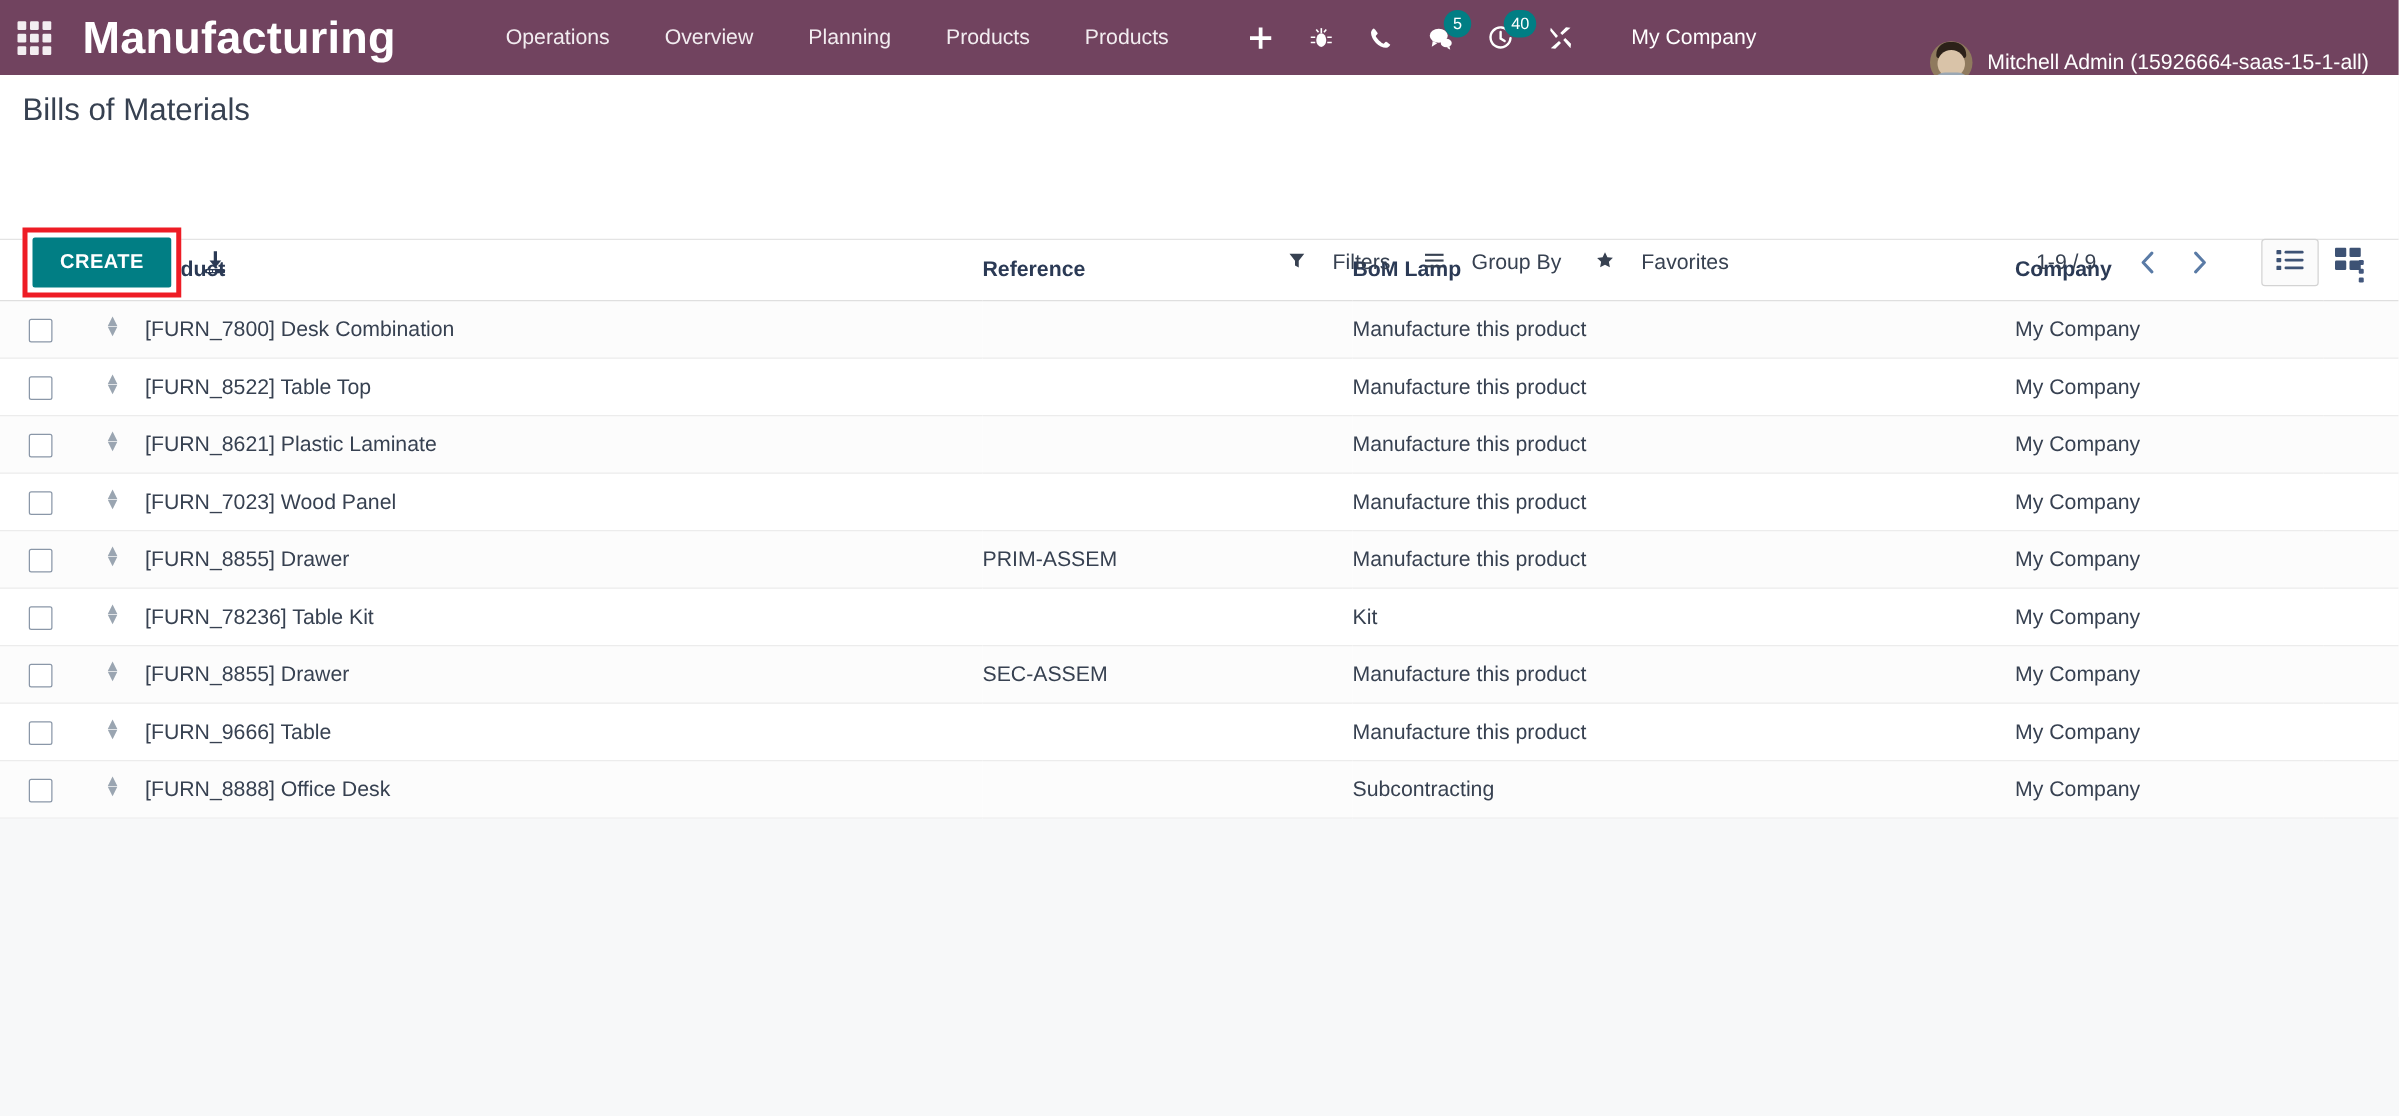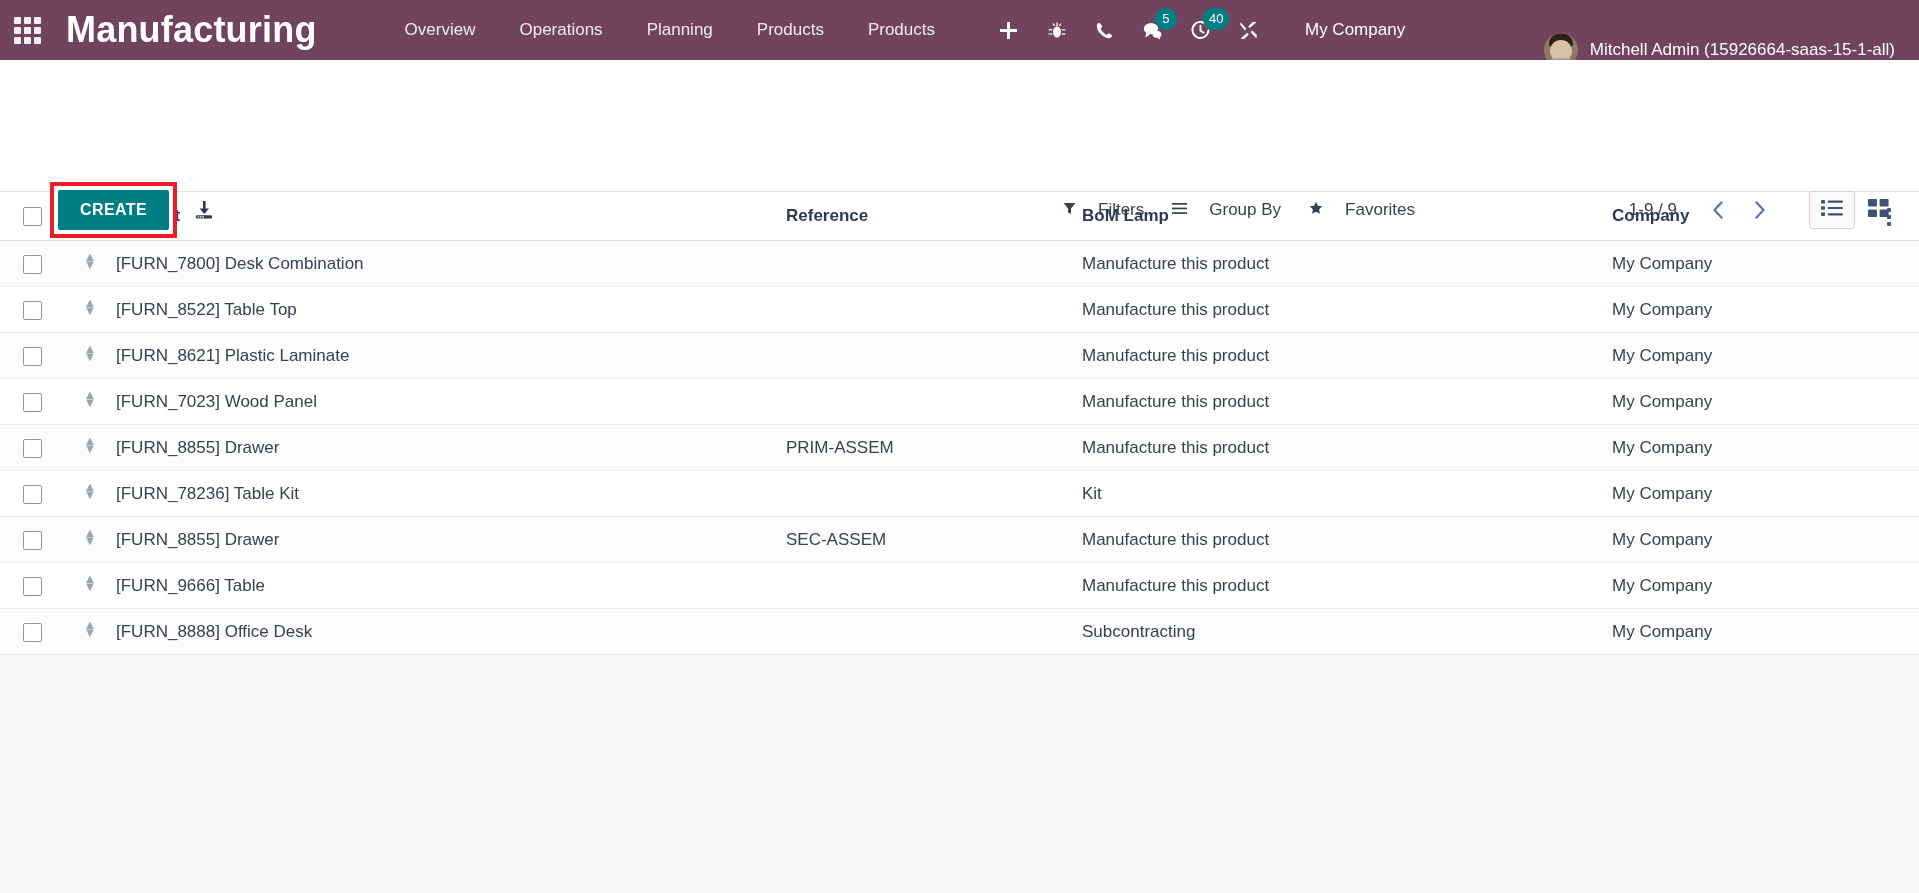--- a/index.html
+++ b/index.html
@@ -172,21 +172,20 @@
   }
   .search-input::placeholder { color: #9aa0a6; }
   .search-icon { cursor: pointer; padding: 0 4px 2px 10px; color: #374151; }
 
   .cp-row2 {
     position: absolute;
     left: 0; right: 18px;
     top: 122px;
     display: flex;
     align-items: center;
-    margin-left: 32px;
   }
   .btn-create {
     background: #017e84;
     color: #fff;
     border: none;
     font-size: 16px;
     font-weight: bold;
     letter-spacing: .4px;
     padding: 11px 22px;
     cursor: pointer;
@@ -345,22 +344,22 @@
         <i></i>
         <i></i>
         <i></i>
         <i></i>
         <i></i>
     </div>
   </div>
   <div class="brand">Manufacturing</div>
 
   <div class="menu">
+    <div class="menu-item">Operations</div>
     <div class="menu-item">Overview</div>
-    <div class="menu-item">Operations</div>
     <div class="menu-item">Planning</div>
     <div class="menu-item">Products</div>
     <div class="menu-item">Products</div>
   </div>
 
   <div class="sys-icons">
     <div class="sys-ico">
       <svg width="21" height="21" viewBox="0 0 21 21">
           <path d="M9 2h3v7h7v3h-7v7H9v-7H2V9h7z" fill="#fff"></path>
         </svg>
@@ -410,20 +409,23 @@
     <div class="avatar">
       <div class="hair"></div>
         <div class="face"></div>
         <div class="body"></div>
     </div>
     <div class="user-name">Mitchell Admin (15926664-saas-15-1-all)</div>
   </div>
 </div>
 
 <div class="control-panel">
+  <div class="cp-row1">
+    <div class="page-title">Bills of Materials</div>
+  </div>
 
 
   <div class="cp-row2">
     <div class="create-wrap">
       <button class="btn-create">CREATE</button>
     </div>
     <span class="import-icon">
       <svg width="22" height="22" viewBox="0 0 22 22" fill="#2b3a55">
         <path d="M10 2h2.6v7.4h3.4L11.3 15 6.6 9.4H10z"></path>
         <rect x="3" y="16.2" width="16" height="3.4" rx="1"></rect>

